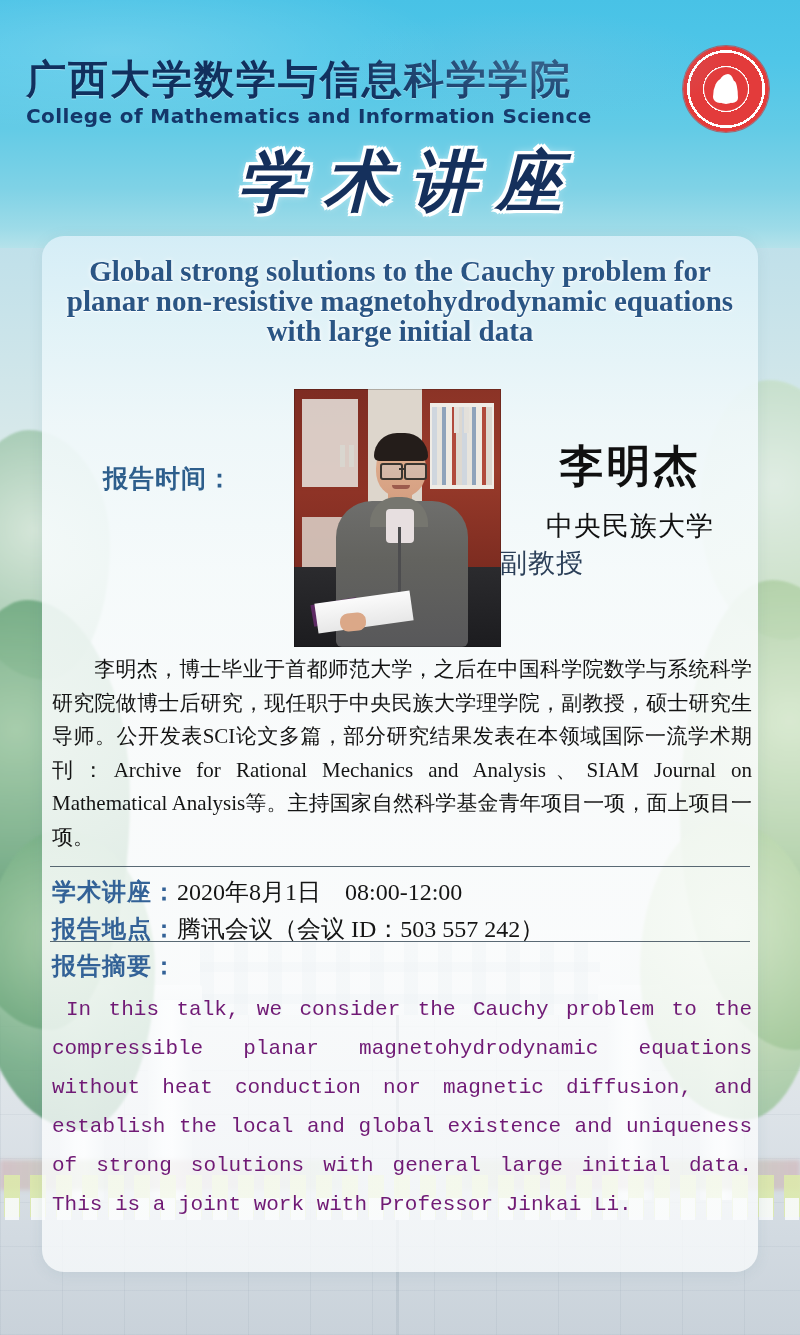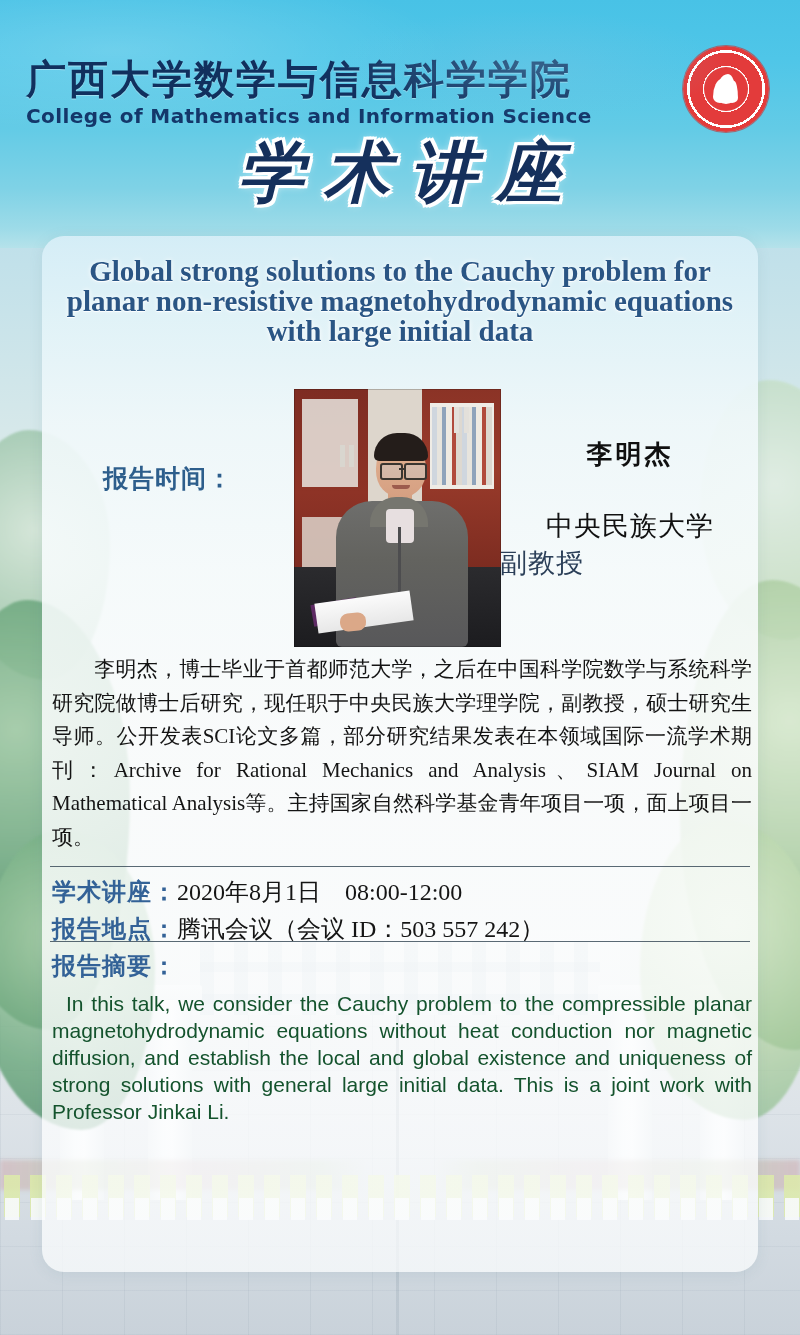--- a/index.html
+++ b/index.html
@@ -86,21 +86,21 @@
   .seal{position:absolute;left:683px;top:46px;width:86px;height:86px;border-radius:50%;
     background:radial-gradient(circle at 50% 50%,#ffffff 0 30%,#e33b3b 30% 34%,#ffffff 34% 38%,#e33b3b 38% 60%,#ffffff 60% 64%,#e33b3b 64% 86%,#ffffff 86% 90%,#e33b3b 90% 100%);
     box-shadow:0 0 0 1px rgba(200,40,40,.6);}
   .seal-inner{position:absolute;left:50%;top:50%;transform:translate(-50%,-50%);
     width:44px;height:44px;border-radius:50%;background:#e33b3b;}
   .seal-flame{position:absolute;left:50%;top:50%;transform:translate(-50%,-50%);
     width:20px;height:30px;border-radius:60% 40% 50% 50%/70% 70% 30% 30%;
     background:#ffffff;box-shadow:-6px 2px 0 -3px #ffffff,6px 3px 0 -4px #ffffff;}
 
   
-  .banner{position:absolute;left:0;top:128px;width:800px;text-align:center;}
+  .banner{position:absolute;left:0;top:137px;width:800px;text-align:center;}
   .banner-text{display:inline-block;
     font-family:"DejaVu Serif","Liberation Serif",serif;
     font-size:66px;font-weight:bold;color:#15305c;letter-spacing:20px;
     padding-left:20px;
     text-shadow:
       -3px 0 0 #ffffff,3px 0 0 #ffffff,0 -3px 0 #ffffff,0 3px 0 #ffffff,
       -3px -3px 0 #ffffff,3px -3px 0 #ffffff,-3px 3px 0 #ffffff,3px 3px 0 #ffffff,
       0 0 10px rgba(255,255,255,.9);
     font-style:italic;}
 
@@ -168,21 +168,21 @@
   .ph-book{position:absolute;left:22px;top:208px;width:96px;height:30px;
     background:linear-gradient(180deg,#fbfbfb,#e7e7e7);transform:rotate(-8deg);}
   .ph-book2{position:absolute;left:18px;top:212px;width:46px;height:22px;
     background:#5d2a63;transform:rotate(-10deg);}
   .ph-hand{position:absolute;left:46px;top:224px;width:26px;height:18px;border-radius:8px;background:#dba888;transform:rotate(-6deg);}
   .photo-frame{position:absolute;left:294px;top:389px;width:207px;height:258px;
     box-shadow:inset 0 0 0 1px rgba(0,0,0,.2);}
 
   .sp-name{position:absolute;left:500px;top:437px;width:260px;text-align:center;
     font-family:"DejaVu Sans","Liberation Sans",sans-serif;
-    font-size:26px;font-weight:bold;color:#101010;letter-spacing:3px;}
+    font-size:44px;font-weight:bold;color:#101010;letter-spacing:3px;}
   .sp-org{position:absolute;left:500px;top:508px;width:260px;text-align:center;
     font-family:"DejaVu Sans","Liberation Sans",sans-serif;
     font-size:27px;color:#111111;letter-spacing:1px;}
   .sp-rank{position:absolute;left:500px;top:545px;width:260px;text-align:left;
     font-family:"DejaVu Sans","Liberation Sans",sans-serif;
     font-size:27px;color:#2b3f58;letter-spacing:1px;}
 
   .bio{position:absolute;left:52px;top:653px;width:700px;
     font-family:"Liberation Serif","DejaVu Serif",serif;
     font-size:21px;line-height:33.5px;color:#141414;text-align:justify;text-justify:inter-ideograph;}
@@ -197,22 +197,22 @@
     font-size:24px;font-weight:bold;color:#336297;letter-spacing:1px;}
   .meta .val{font-family:"Liberation Serif","DejaVu Serif",serif;
     font-size:24px;color:#151515;}
   .meta-time{top:876px;}
   .meta-place{top:913px;}
 
   .abs-label{position:absolute;left:52px;top:950px;
     font-family:"DejaVu Sans","Liberation Sans",sans-serif;
     font-size:24px;font-weight:bold;color:#336297;letter-spacing:1px;}
   .abstract{position:absolute;left:52px;top:990px;width:700px;
-    font-family:Liberation Sans, sans-serif;
-    font-size:21px;line-height:27px;color:#14532d;text-align:justify;}
+    font-family:Liberation Mono, monospace;
+    font-size:21px;line-height:39px;color:#701a75;text-align:justify;}
   .abstract .indent{display:inline-block;width:14px;}
 </style>
 </head>
 <body>
 
 <div id="poster">
 
   <div class="bg">
     <div class="bg-sky"></div>
     <div class="tree tl3"></div>

